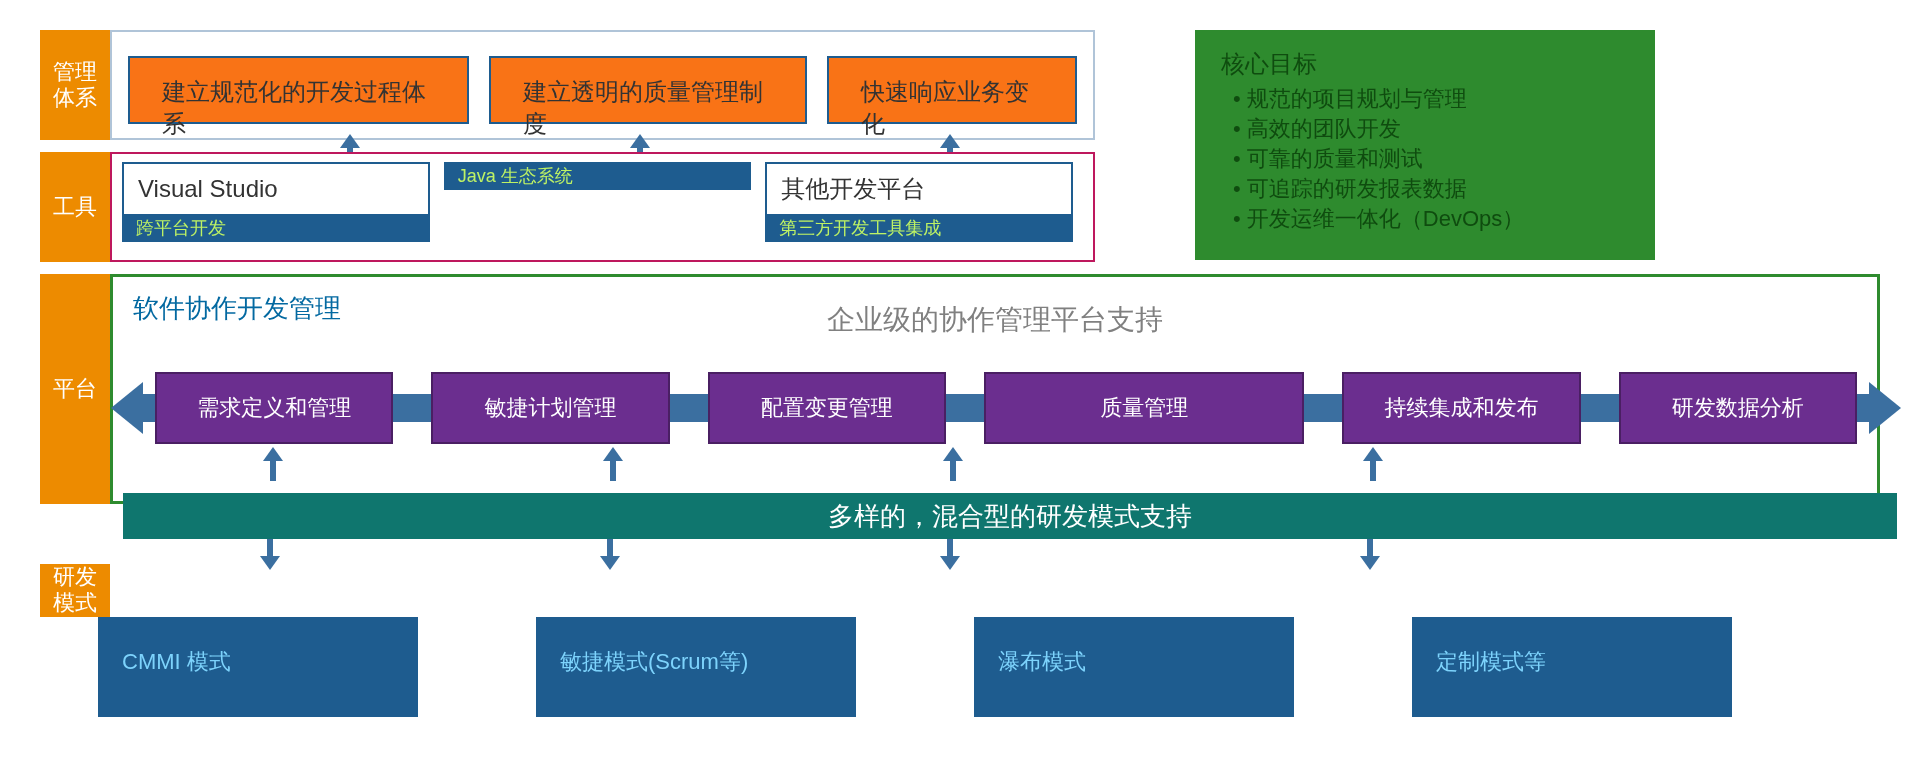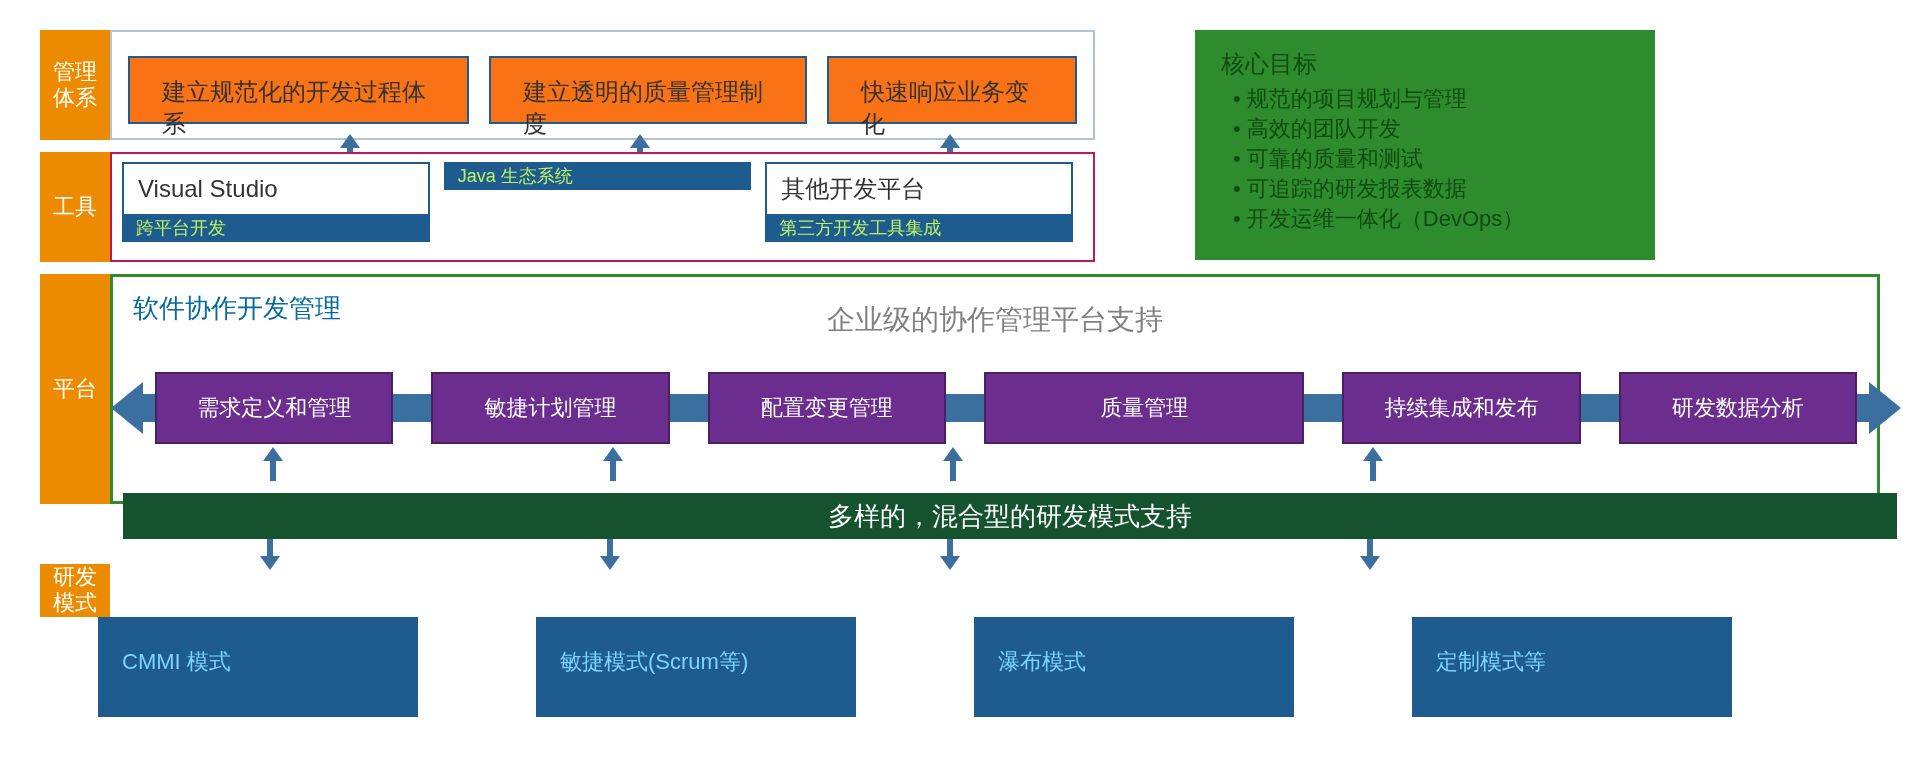--- a/index.html
+++ b/index.html
@@ -177,21 +177,21 @@
     align-items: center;
     justify-content: center;
   }
   .flow-box.wide { flex: 1.35; }
 
   .mixed-bar {
     position: absolute;
     left: 10px; right: -20px;
     bottom: -38px;
     height: 46px;
-    background: #14532d;
+    background: #0f766e;
     color: #fff;
     font-size: 26px;
     display: flex;
     align-items: center;
     justify-content: center;
     z-index: 2;
   }
 
   
   .row4 { height: 130px; margin-top: 60px; flex-direction: column; }

